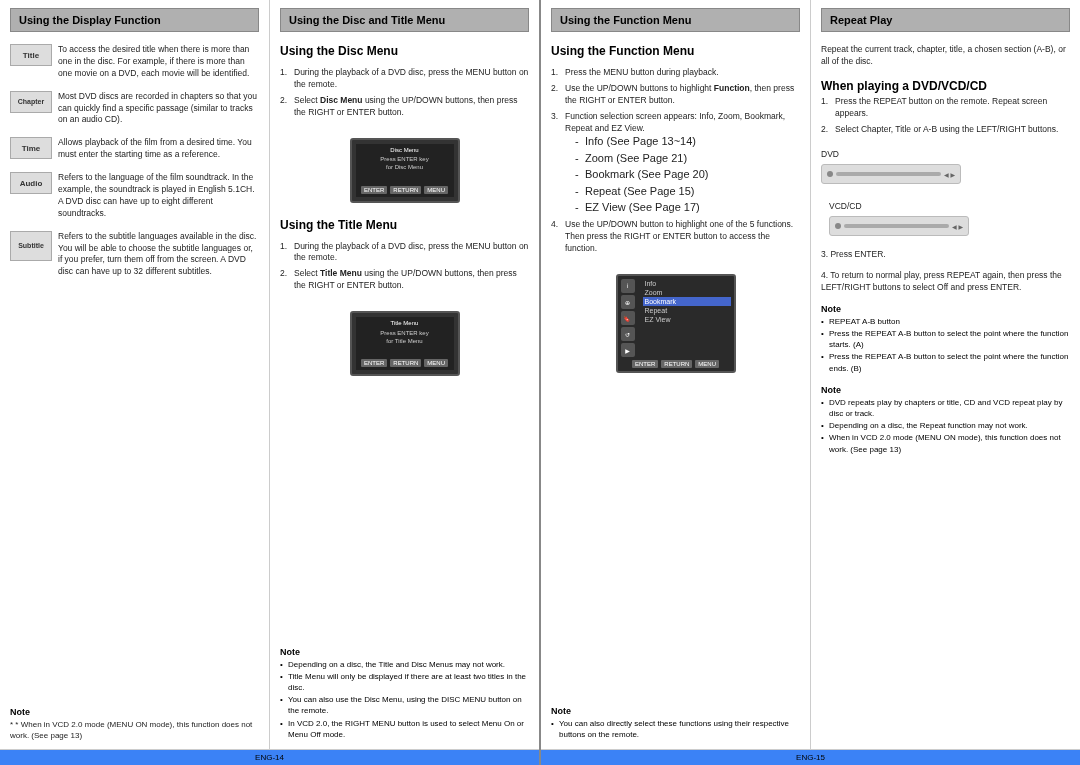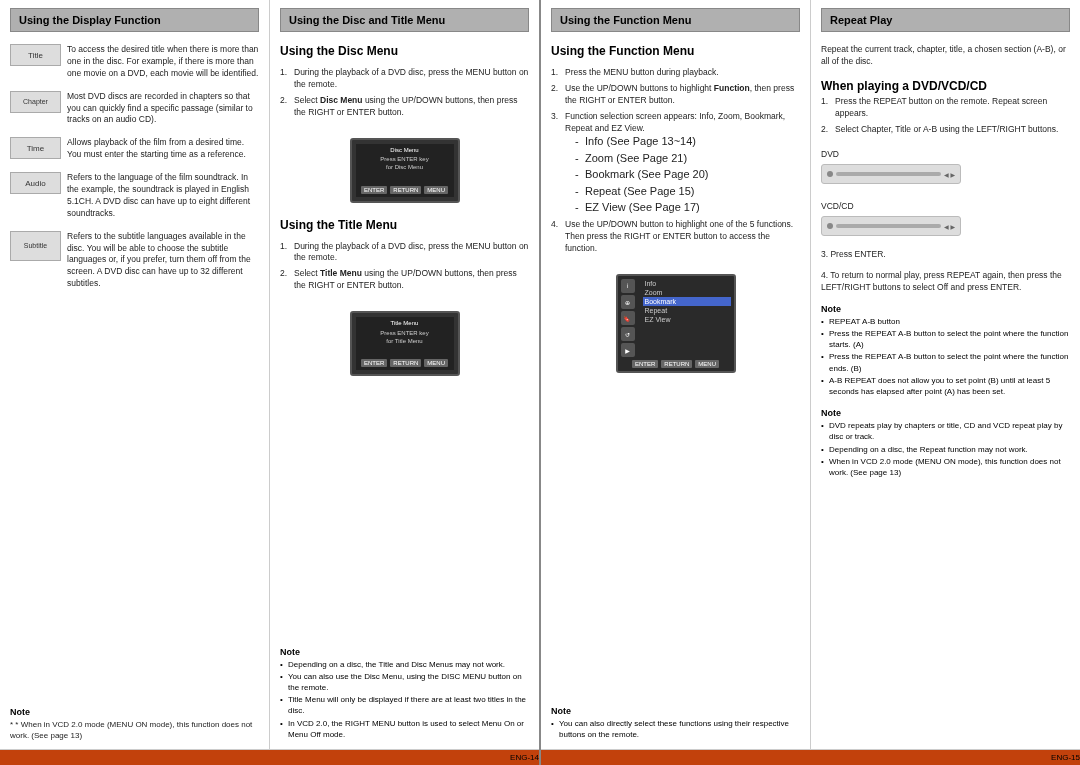--- a/index.html
+++ b/index.html
@@ -90,30 +90,30 @@
       position: absolute;
       left: 0;
     }
     .icon-row {
       display: flex;
       align-items: flex-start;
       gap: 6px;
       margin-bottom: 5px;
     }
     .icon-box {
-      width: 51px;
+      width: 42px;
       min-width: 34px;
       height: 22px;
       background: #ddd;
       border: 1px solid #aaa;
       display: flex;
       align-items: center;
       justify-content: center;
       font-size: 8px;
-      font-weight: normal;
+      font-weight: bold;
       color: #333;
       flex-shrink: 0;
     }
     .icon-box-tall {
       height: 30px;
     }
     .screen-mock {
       background: #333;
       border: 2px solid #555;
       border-radius: 3px;
@@ -192,24 +192,24 @@
       left: 0;
     }
     .star-note {
       font-size: 8px;
       line-height: 1.4;
     }
     .star-note::before {
       content: '* ';
     }
     .page-number {
-      text-align: right;
+      text-align: center;
       font-size: 8px;
       padding: 3px 0;
-      background: #c2410c;
+      background: #3b82f6;
       border-top: 1px solid #ccc;
     }
     .pages-wrapper {
       display: flex;
       flex-direction: row;
       flex: 1;
     }
     .half-page {
       flex: 1;
       display: flex;
@@ -346,22 +346,22 @@
             </div>
           </div>
         </div>
 
         <div style="flex:1;"></div>
 
         <div class="note-box">
           <div class="note-title">Note</div>
           <ul class="note-bullet">
             <li>Depending on a disc, the Title and Disc Menus may not work.</li>
+            <li>Title Menu will only be displayed if there are at least two titles in the disc.</li>
             <li>You can also use the Disc Menu, using the DISC MENU button on the remote.</li>
-            <li>Title Menu will only be displayed if there are at least two titles in the disc.</li>
             <li>In VCD 2.0, the RIGHT MENU button is used to select Menu On or Menu Off mode.</li>
           </ul>
         </div>
       </div>
     </div>
     <div class="page-number">ENG-14</div>
   </div>
 
   <div class="half-page">
     <div class="columns-row">
@@ -446,39 +446,38 @@
 
         <div style="margin: 4px 0;">
           <div class="body-text">DVD</div>
           <div class="dvd-device">
             <div class="dvd-device-dot"></div>
             <div class="dvd-device-bar"></div>
             <div style="font-size:6px; color:#666;">◀ ▶</div>
           </div>
         </div>
 
-        <div style="margin: 4px 0;">
+        <div style="margin: 4px 8px;">
           <div class="body-text">VCD/CD</div>
           <div class="dvd-device">
             <div class="dvd-device-dot"></div>
             <div class="dvd-device-bar"></div>
             <div style="font-size:6px; color:#666;">◀ ▶</div>
           </div>
         </div>
 
         <div class="body-text">3. Press ENTER.</div>
         <div class="body-text" style="margin-top:3px;">4. To return to normal play, press REPEAT again, then press the LEFT/RIGHT buttons to select Off and press ENTER.</div>
 
         <div class="note-box" style="margin-top:4px;">
           <div class="note-title">Note</div>
           <ul class="note-bullet">
             <li>REPEAT A-B button</li>
             <li>Press the REPEAT A-B button to select the point where the function starts. (A)</li>
             <li>Press the REPEAT A-B button to select the point where the function ends. (B)</li>
-            <li>A-B REPEAT does not allow you to set point (B) until at least 5 seconds has elapsed after point (A) has been set.</li>
           </ul>
         </div>
 
         <div class="note-box" style="margin-top:4px;">
           <div class="note-title">Note</div>
           <ul class="note-bullet">
             <li>DVD repeats play by chapters or title, CD and VCD repeat play by disc or track.</li>
             <li>Depending on a disc, the Repeat function may not work.</li>
             <li>When in VCD 2.0 mode (MENU ON mode), this function does not work. (See page 13)</li>
           </ul>

